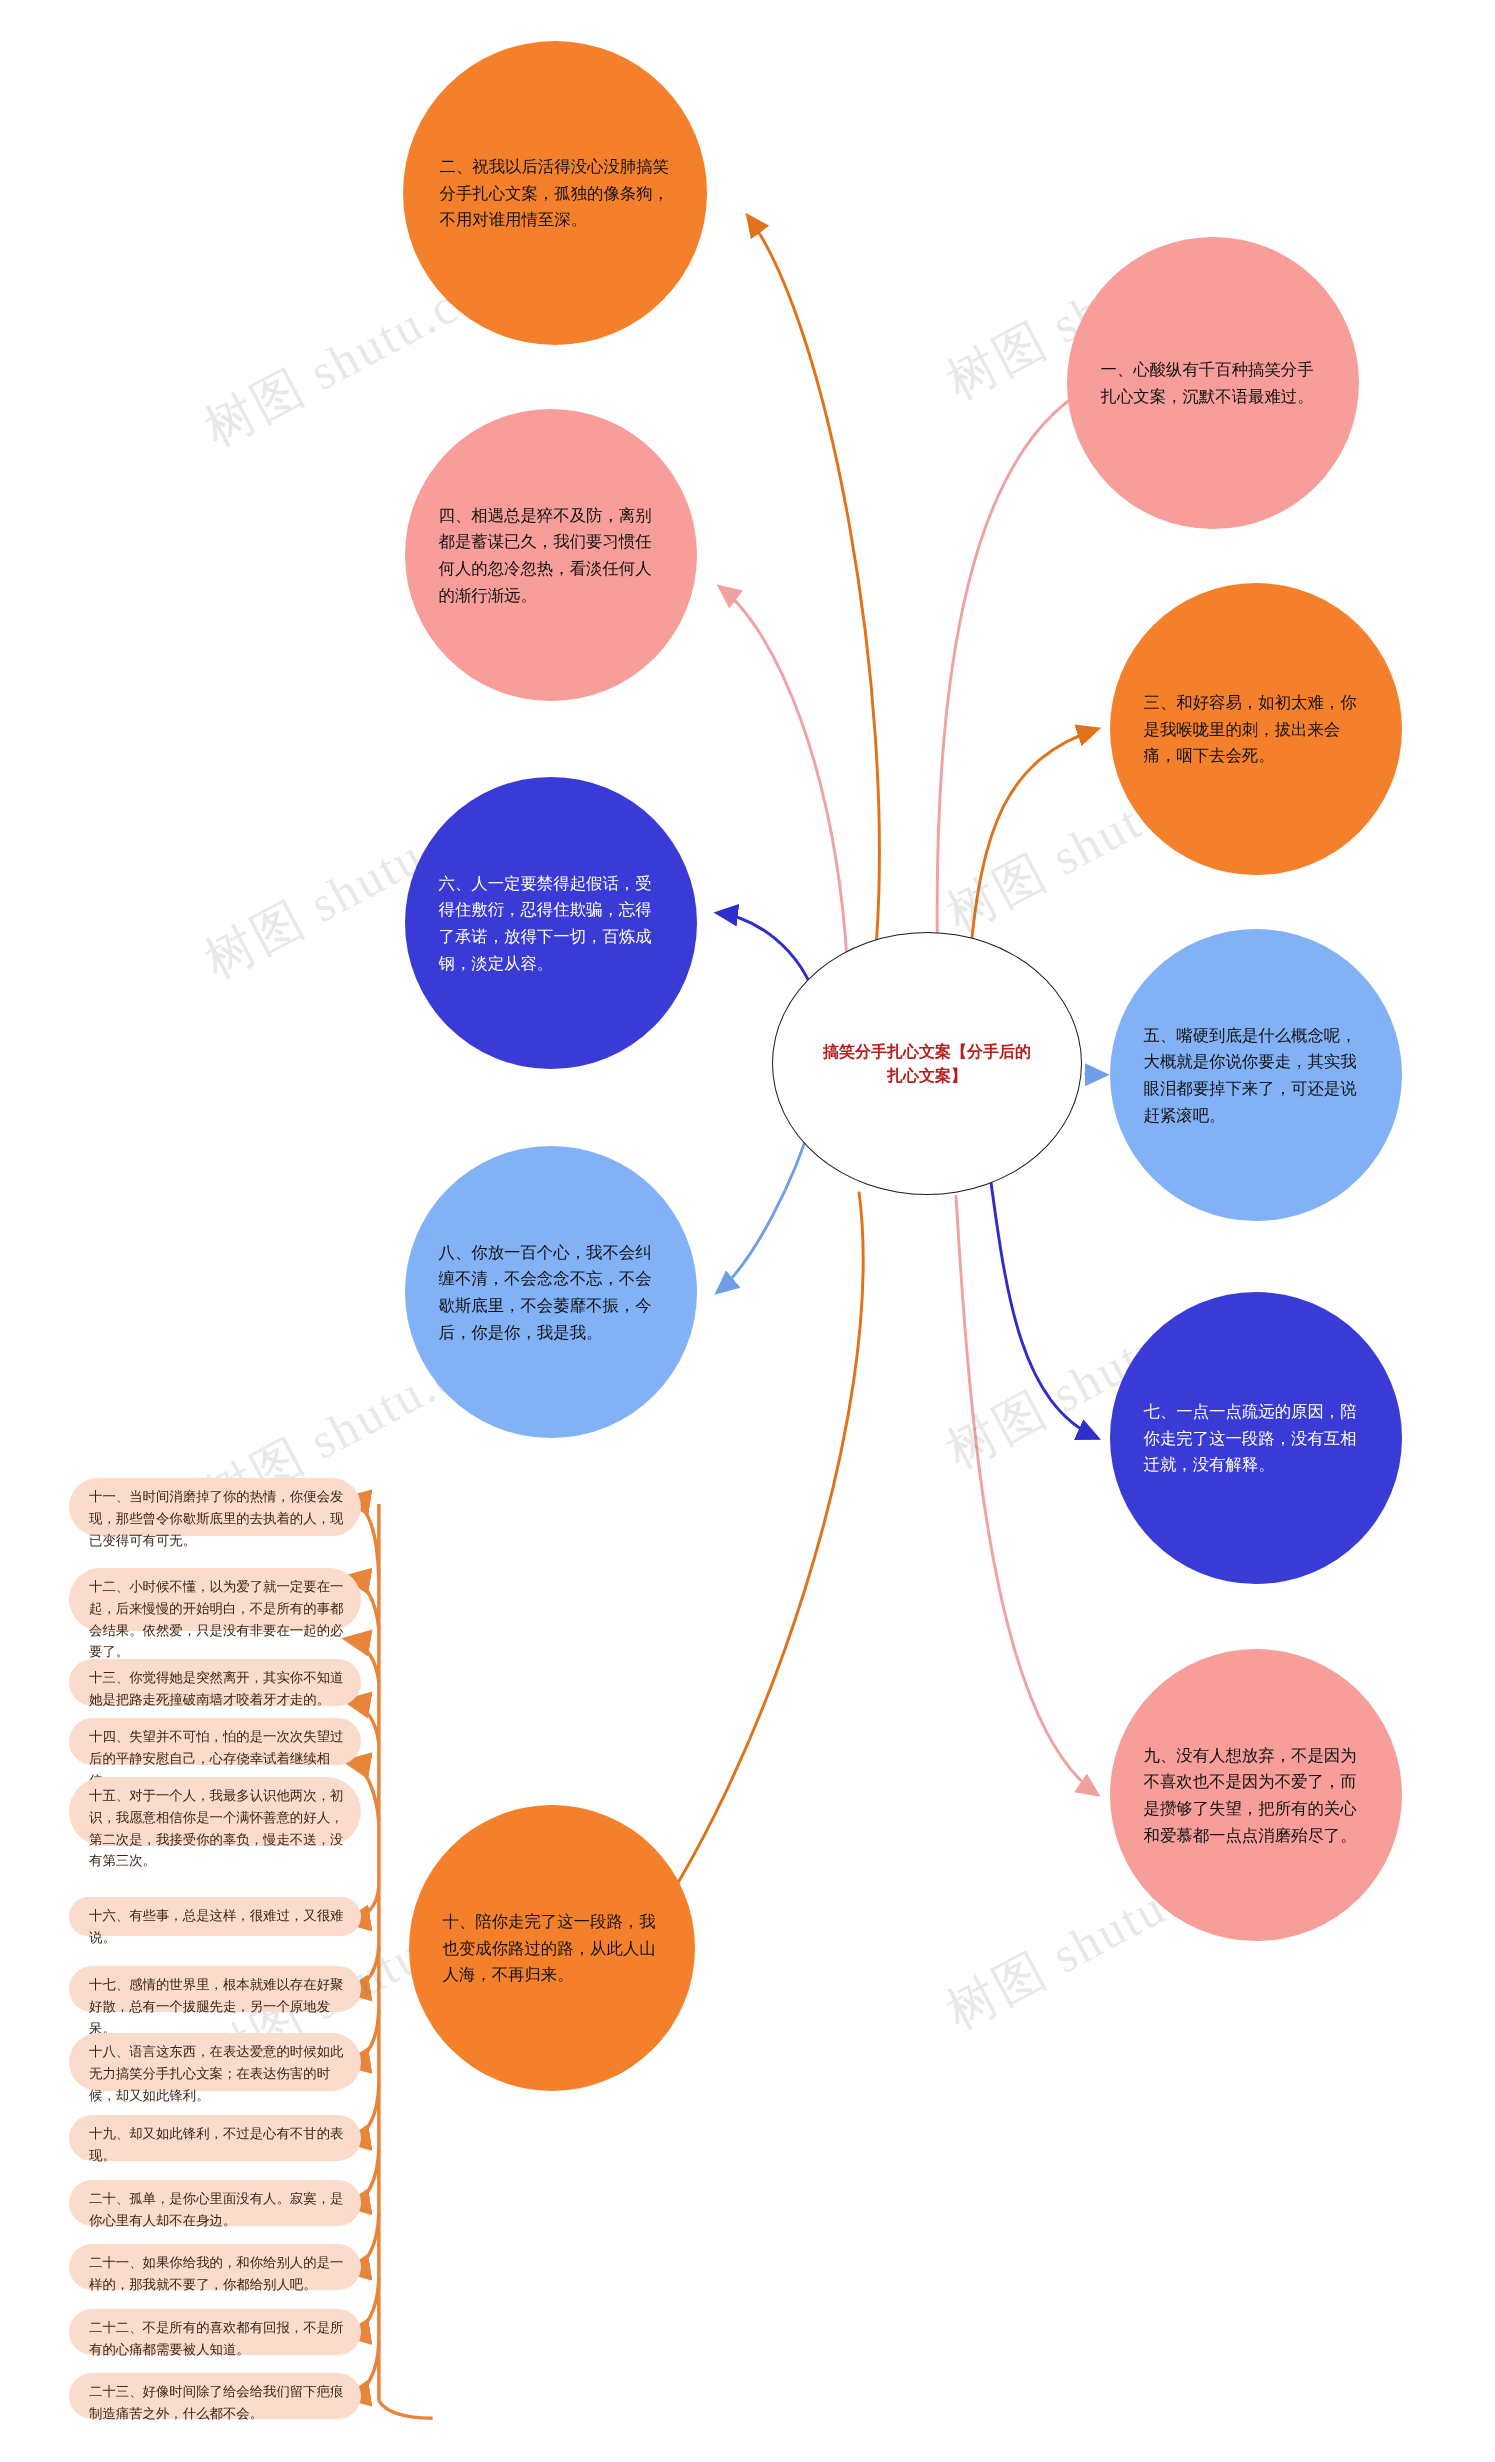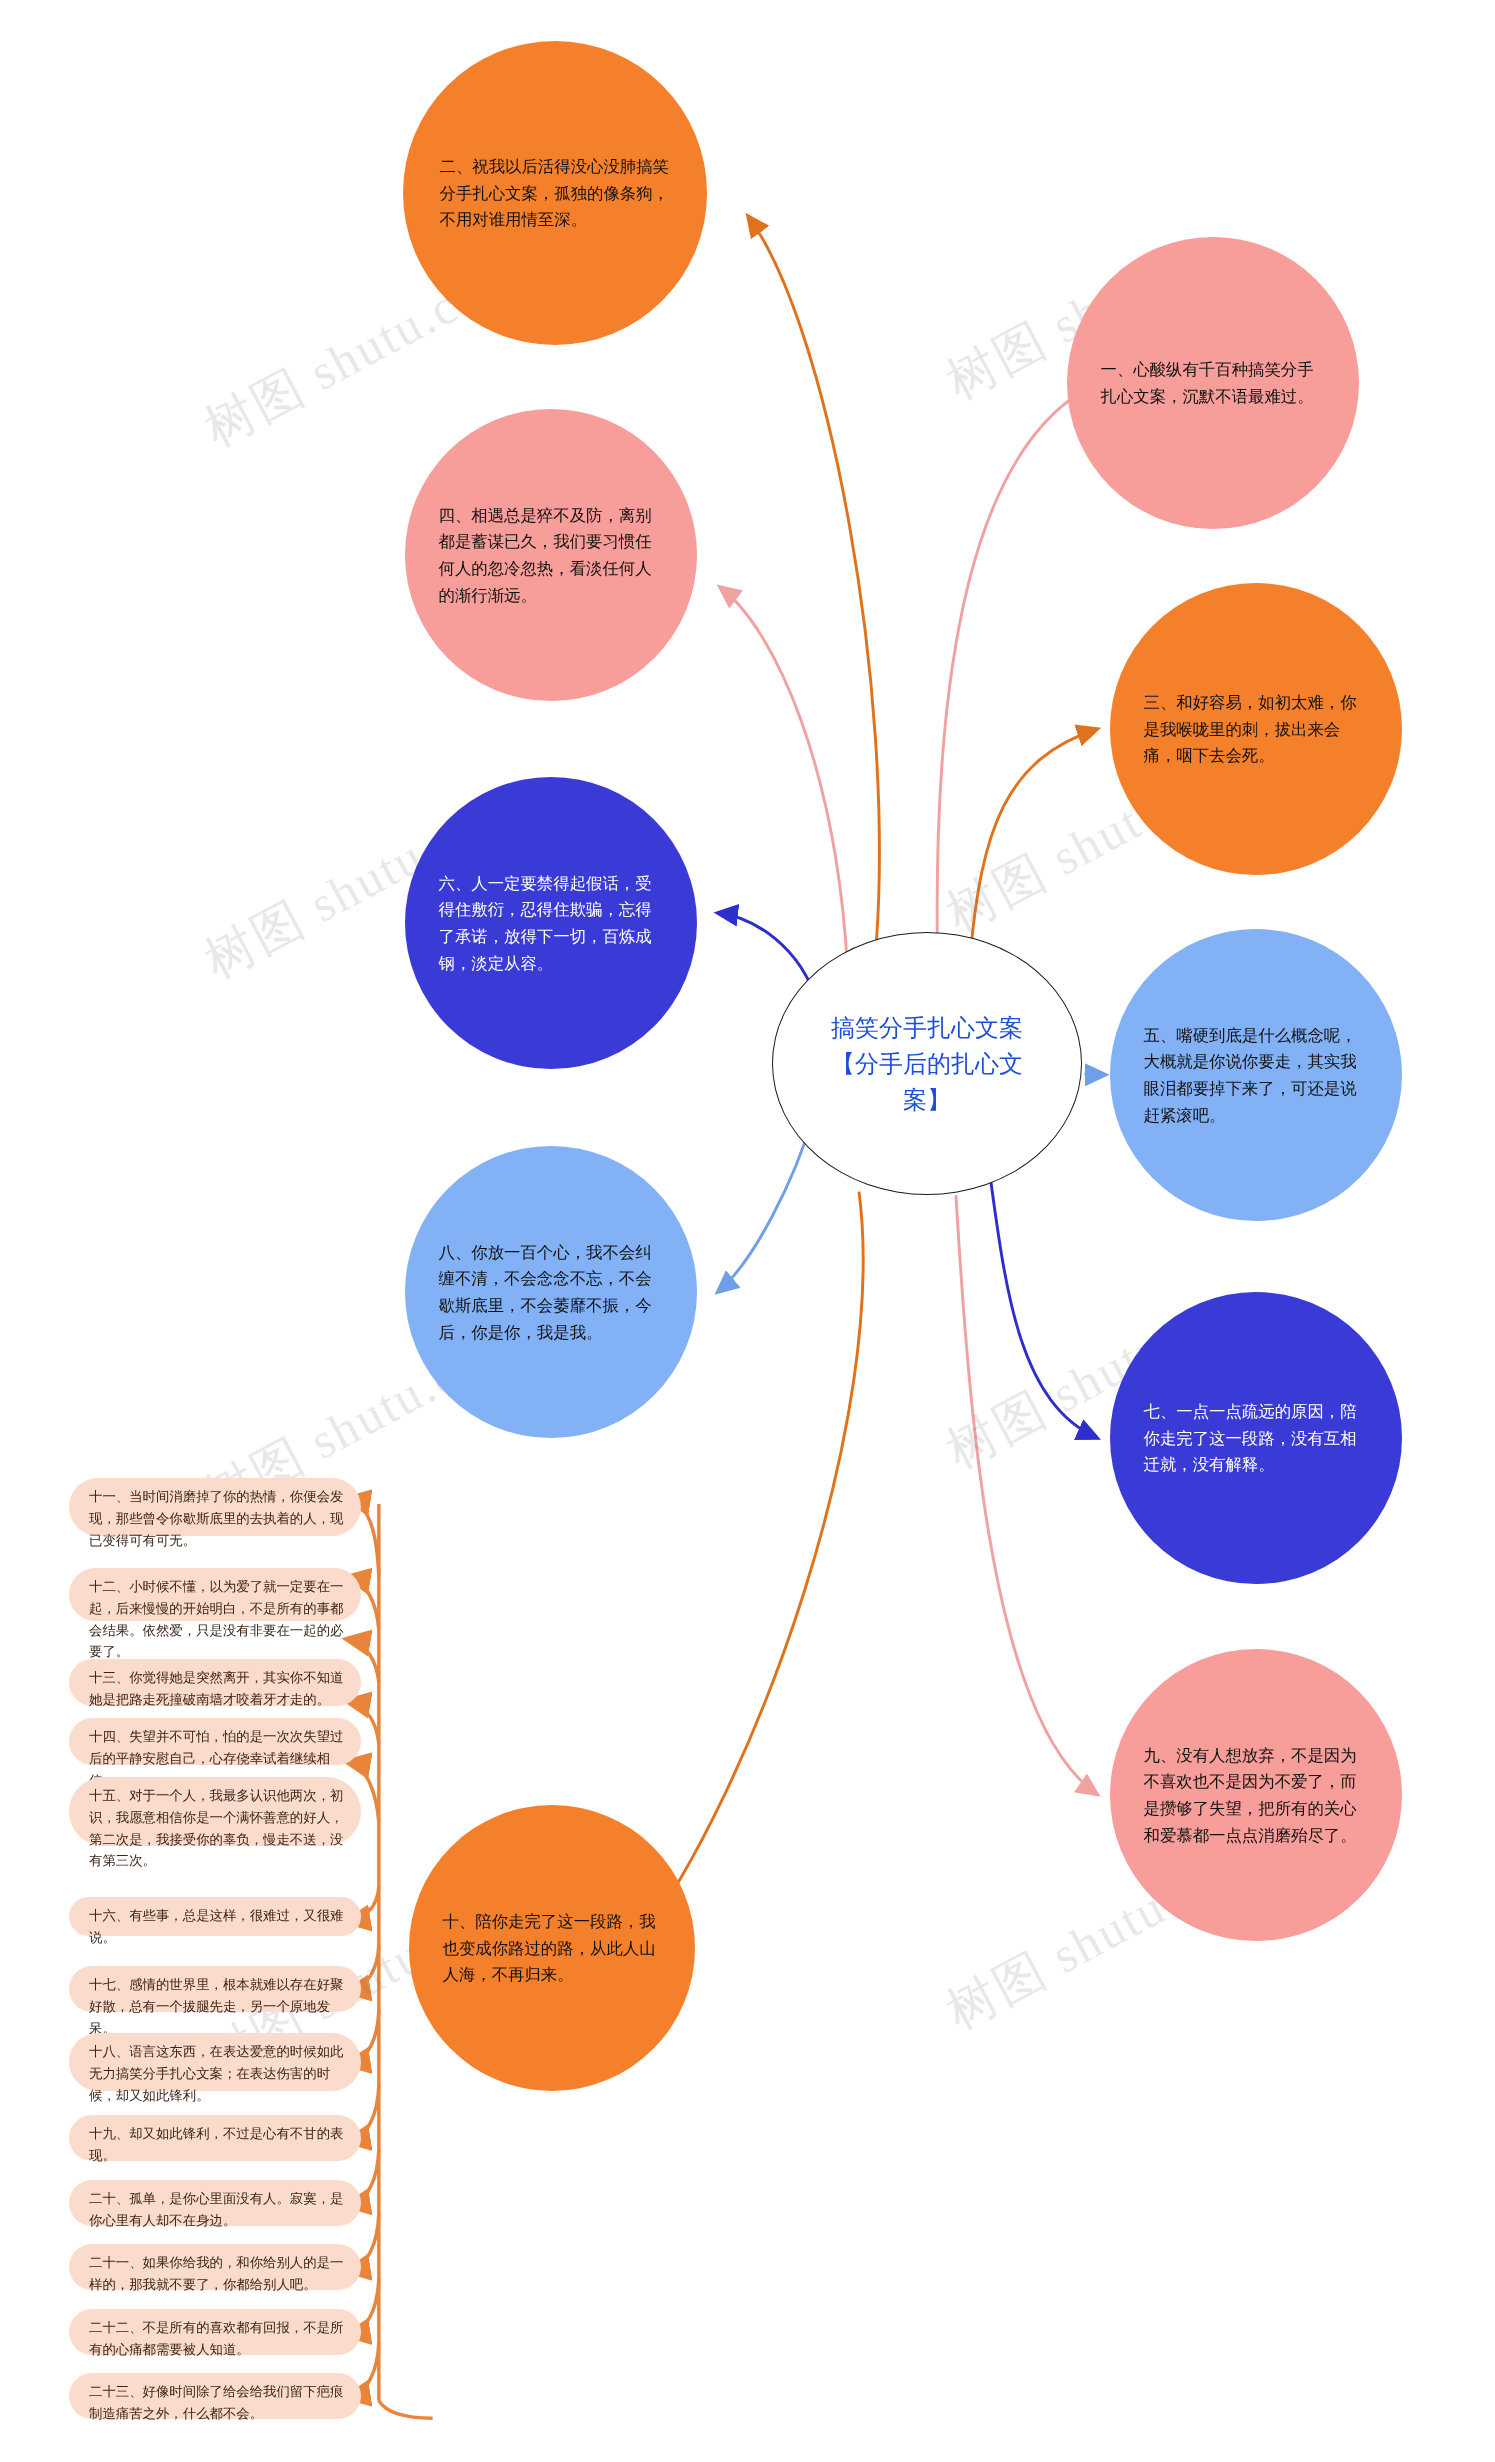--- a/index.html
+++ b/index.html
@@ -30,22 +30,22 @@
     left: 772px; top: 932px;
     width: 310px; height: 263px;
     border: 1.8px solid #1b1b1b;
     border-radius: 50%;
     background: #ffffff;
     display: flex; align-items: center; justify-content: center;
     text-align: center;
   }
   .center-node span {
     display:block; width: 210px;
-    font-size: 24px; line-height: 1.5; color:#1d4ed8;
-    font-weight: 400;
+    font-size: 16px; line-height: 1.5; color:#b91c1c;
+    font-weight: 700;
   }
 
   
   .circ {
     position: absolute; z-index: 4;
     border-radius: 50%;
     display:flex; align-items:center; justify-content:center;
   }
   .circ > span {
     display:block;
@@ -181,21 +181,21 @@
   </div>
 
   <div class="circ" style="left:1110px; top:1649px; width:292px; height:292px; background:#F79E9A;">
     <span style="width:225px;">九、没有人想放弃，不是因为不喜欢也不是因为不爱了，而是攒够了失望，把所有的关心和爱慕都一点点消磨殆尽了。</span>
   </div>
 
   <div class="pill" style="left:69px; top:1478px; width:292px; height:58px;">
     <span>十一、当时间消磨掉了你的热情，你便会发现，那些曾令你歇斯底里的去执着的人，现已变得可有可无。</span>
   </div>
 
-  <div class="pill" style="left:69px; top:1568px; width:292px; height:53px;">
+  <div class="pill" style="left:69px; top:1568px; width:292px; height:63px;">
     <span>十二、小时候不懂，以为爱了就一定要在一起，后来慢慢的开始明白，不是所有的事都会结果。依然爱，只是没有非要在一起的必要了。</span>
   </div>
 
   <div class="pill" style="left:69px; top:1659px; width:292px; height:47px;">
     <span>十三、你觉得她是突然离开，其实你不知道她是把路走死撞破南墙才咬着牙才走的。</span>
   </div>
 
   <div class="pill" style="left:69px; top:1718px; width:292px; height:47px;">
     <span>十四、失望并不可怕，怕的是一次次失望过后的平静安慰自己，心存侥幸试着继续相信。</span>
   </div>

